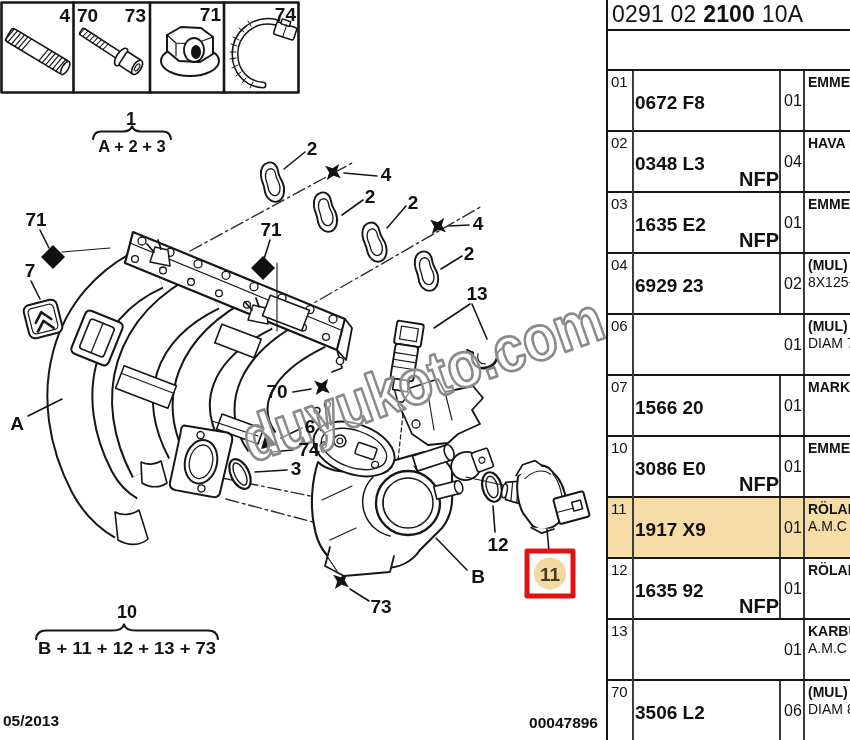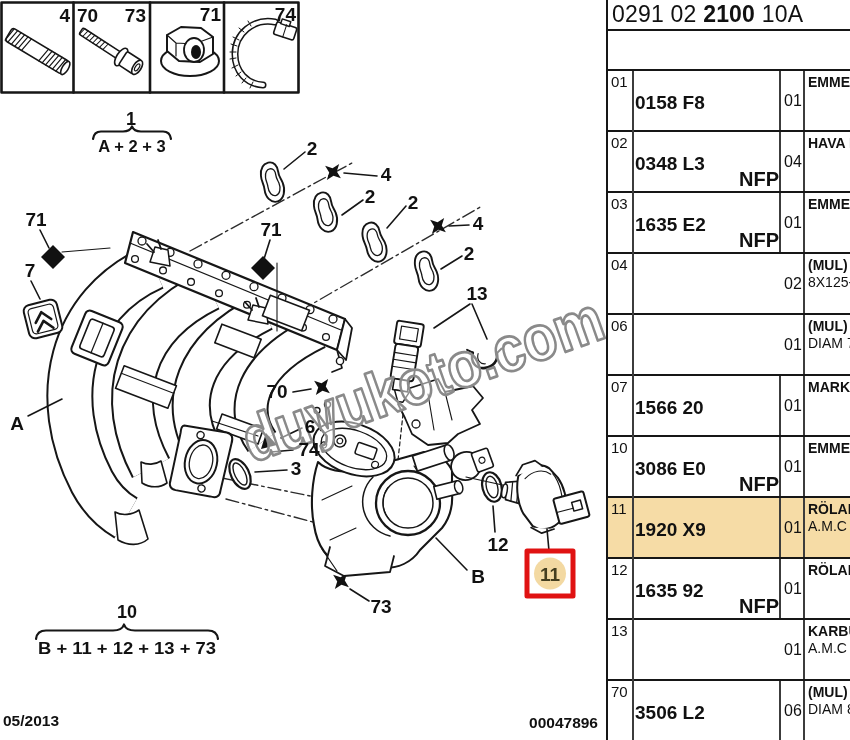--- a/index.html
+++ b/index.html
@@ -405,21 +405,21 @@
 </svg>
 
 
 <div id="parts-table">
   <div class="tbl-header"><span>0291 02</span> <b>2100</b> <span>10A</span></div>
   <div class="tbl-spacer"></div>
   <div id="rows-host">
   <div class="prow">
     <div class="c-no"><span class="v-no">01</span></div>
     <div class="c-part">
-      <span class="part-num v-part">0158 F8</span>
+      <span class="part-num v-part">0672 F8</span>
       <span class="nfp v-nfp"></span>
     </div>
     <div class="c-qty">
             <span class="qty v-qty">01</span>
           </div>
     <div class="c-desc">
       <div class="d1 v-d1">EMME</div>
       <div class="d2 v-d2"></div>
     </div>
   </div>
@@ -449,20 +449,24 @@
             <span class="qty v-qty">01</span>
           </div>
     <div class="c-desc">
       <div class="d1 v-d1">EMME</div>
       <div class="d2 v-d2"></div>
     </div>
   </div>
 
   <div class="prow">
     <div class="c-no"><span class="v-no">04</span></div>
+    <div class="c-part">
+      <span class="part-num v-part">6929 23</span>
+      <span class="nfp v-nfp"></span>
+    </div>
     <div class="c-qty">
             <span class="qty v-qty">02</span>
           </div>
     <div class="c-desc">
       <div class="d1 v-d1">(MUL)</div>
       <div class="d2 v-d2">8X125-</div>
     </div>
   </div>
 
   <div class="prow">
@@ -502,21 +506,21 @@
           </div>
     <div class="c-desc">
       <div class="d1 v-d1">EMME</div>
       <div class="d2 v-d2"></div>
     </div>
   </div>
 
   <div class="prow hl">
     <div class="c-no"><span class="v-no">11</span></div>
     <div class="c-part">
-      <span class="part-num v-part">1920 X9</span>
+      <span class="part-num v-part">1917 X9</span>
       <span class="nfp v-nfp"></span>
     </div>
     <div class="c-qty">
             <span class="qty v-qty">01</span>
           </div>
     <div class="c-desc">
       <div class="d1 v-d1">RÖLAN</div>
       <div class="d2 v-d2">A.M.C -</div>
     </div>
   </div>

